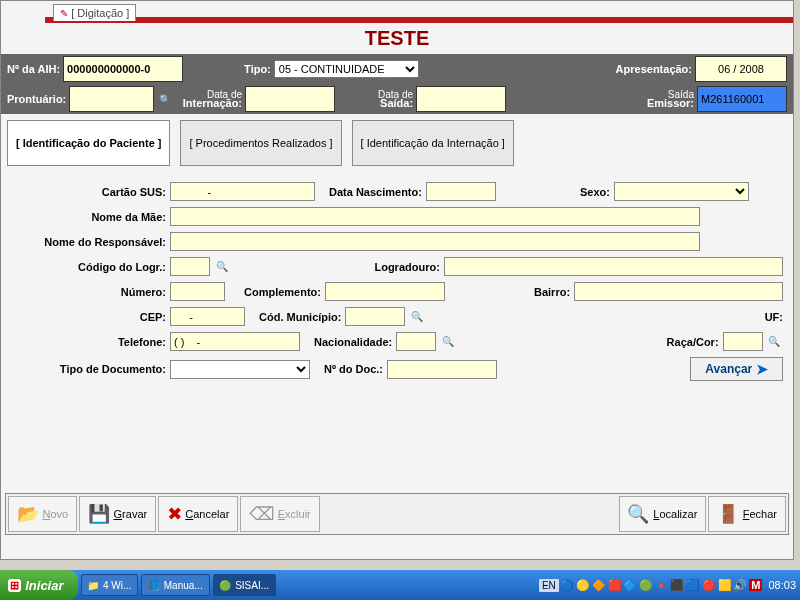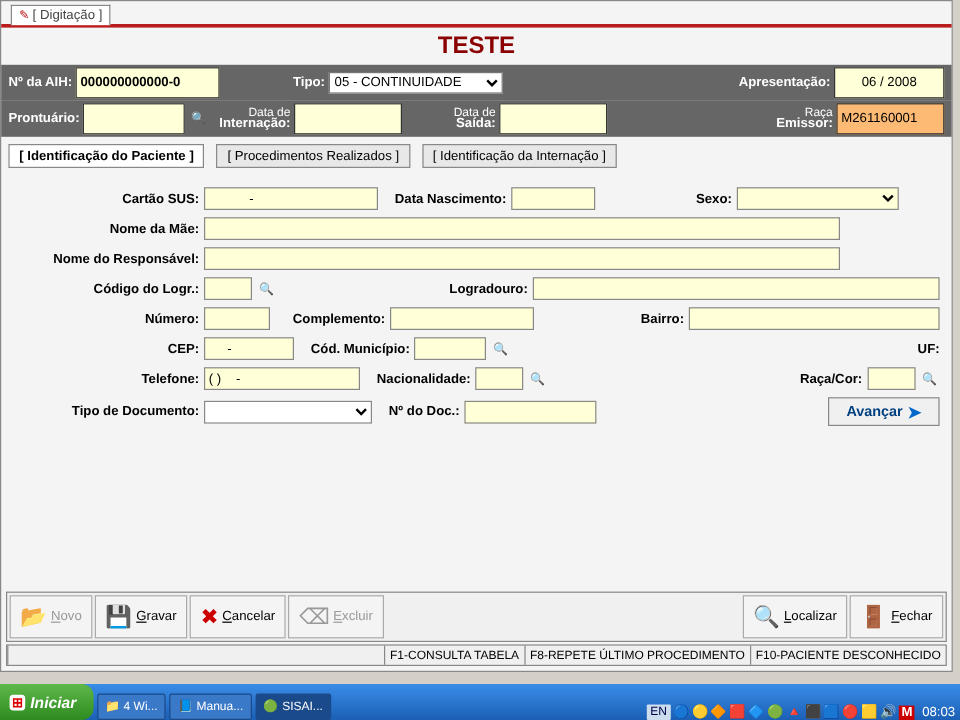--- a/index.html
+++ b/index.html
@@ -1,32 +1,32 @@
 <!DOCTYPE html>
 <html><head>
 <meta charset="utf-8">
 <style>
 * { box-sizing: border-box; margin: 0; padding: 0; font-family: Arial, sans-serif; }
 body { background: #d4d0c8; width: 800px; height: 600px; overflow: hidden; position: relative; }
 
 .window { position: absolute; top: 0; left: 0; right: 6px; bottom: 40px; background: #f4f4f4; border: 1px solid #888; }
 
-.tab-header { height: 22px; padding: 2px 0 0 8px; border-bottom: 3px solid #b91c1c; }
+.tab-header { height: 22px; padding: 2px 0 0 8px; border-bottom: 6px solid #b91c1c; margin-left: 44px; }
 .tab-name { display: inline-block; background: #fff; padding: 2px 6px; font-size: 11px; color: #444; border: 1px solid #888; border-bottom: none; }
 .tab-name::before { content: "✎ "; color: #b00; font-size: 10px; }
 
 .title { text-align: center; font-weight: bold; font-size: 20px; color: #8b0000; padding: 4px 0; }
 
 .dark-row { background: #666; color: #fff; display: flex; align-items: center; padding: 2px 6px; font-size: 11px; gap: 3px; }
 .dark-row .lbl { font-weight: bold; white-space: nowrap; }
 .dark-row .fld { background: #ffffd8; border: 1px solid #333; color: #000; padding: 12px 3px; height: 18px; font-size: 11px; }
 .dark-row select { background: #fff; font-size: 11px; height: 18px; }
 
 .tabs-row { padding: 6px 6px 2px 6px; display: flex; gap: 10px; font-size: 11px; }
-.tab-btn { background: #e8e8e8; border: 1px solid #888; padding: 3px 8px; cursor: pointer; }
+.tab-btn { background: #e8e8e8; border: 1px solid #888; padding: 16px 8px; cursor: pointer; }
 .tab-btn.active { background: #fff; font-weight: bold; }
 
 .form-area { padding: 8px 10px; font-size: 11px; }
 .frow { display: flex; align-items: center; margin: 6px 0; gap: 4px; }
 .frow .flabel { text-align: right; font-weight: bold; white-space: nowrap; }
 .fld-y { background: #ffffd8; border: 1px solid #888; height: 19px; padding: 1px 3px; font-size: 11px; }
 .sel { background: #fff; border: 1px solid #888; height: 19px; font-size: 11px; }
 .bino { font-size: 10px; cursor: pointer; padding: 0 2px; }
 
 .btn-avancar { background: #f0f0f0; border: 1px solid #888; padding: 3px 14px; font-size: 12px; font-weight: bold; color: #004080; cursor: pointer; display: flex; align-items: center; gap: 4px; }
@@ -34,21 +34,21 @@
 
 .toolbar { position: absolute; left: 4px; right: 4px; bottom: 24px; height: 42px; display: flex; align-items: center; border: 1px solid #888; background: #f0f0f0; padding: 2px; gap: 2px; }
 .tbtn { display: flex; align-items: center; gap: 3px; border: 1px solid #aaa; background: #f4f4f4; height: 36px; padding: 0 8px; font-size: 11px; cursor: pointer; }
 .tbtn.disabled { color: #999; }
 .tbtn .ic { font-size: 18px; }
 .tb-spacer { flex: 1; }
 
 .status-bar { position: absolute; left: 4px; right: 4px; bottom: 4px; height: 18px; display: flex; font-size: 10px; border: 1px solid #888; background: #f0f0f0; }
 .status-cell { border-left: 1px solid #888; padding: 1px 4px; white-space: nowrap; display: flex; align-items: center; }
 
-.taskbar { position: absolute; left: 0; right: 0; bottom: 0; height: 30px; background: linear-gradient(#3a8de8, #1b5fb5); display: flex; align-items: flex-end; }
+.taskbar { position: absolute; left: 0; right: 0; bottom: 0; height: 30px; background: linear-gradient(#3a8de8, #1b5fb5); display: flex; align-items: center; }
 .start { background: linear-gradient(#5fb84a, #2e8b1f); color: #fff; font-weight: bold; font-style: italic; height: 100%; display: flex; align-items: center; padding: 0 14px 0 8px; border-radius: 0 10px 10px 0; font-size: 13px; }
 .start::before { content: "⊞"; background: #fff; color: #d00; border-radius: 3px; margin-right: 4px; font-style: normal; padding: 0 2px; font-size: 11px; }
 .task-item { background: #3a78c8; border: 1px solid #1a4a8a; color: #fff; font-size: 10px; padding: 2px 6px; margin-left: 3px; height: 22px; display: flex; align-items: center; gap: 3px; border-radius: 2px; }
 .task-item.active { background: #1a4a8a; }
 .tray { margin-left: auto; display: flex; align-items: center; gap: 2px; padding-right: 4px; color: #fff; font-size: 10px; }
 .tray .ti { font-size: 11px; }
 .clock { font-size: 11px; margin-left: 4px; }
 .lang { background: #cde; color: #004; padding: 1px 3px; font-size: 10px; border-radius: 1px; }
 
 u { text-decoration: underline; }
@@ -83,24 +83,24 @@
       <div class="lbl">Internação:</div>
     </div>
     <input class="fld" style="width: 90px;" value="">
     <div style="text-align:right;line-height:9px;margin-left:40px">
       <div style="font-size:10px">Data de</div>
       <div class="lbl">Saída:</div>
     </div>
     <input class="fld" style="width: 90px;" value="">
     <span style="flex:1"></span>
     <div style="text-align:right;line-height:9px">
-      <div style="font-size:10px">Raça</div>
+      <div style="font-size:10px">Saída</div>
       <div class="lbl">Emissor:</div>
     </div>
-    <input class="fld" style="width: 90px; background: #fdba74;" value="M261160001">
+    <input class="fld" style="width: 90px; background: #3b82f6;" value="M261160001">
   </div>
 
   <div class="tabs-row">
     <div class="tab-btn active">[ Identificação do Paciente ]</div>
     <div class="tab-btn">[ Procedimentos Realizados ]</div>
     <div class="tab-btn">[ Identificação da Internação ]</div>
   </div>
 
   <div class="form-area">
 
@@ -196,26 +196,20 @@
     <div class="tbtn">
       <span class="ic">🔍</span>
       <span><u>L</u>ocalizar</span>
     </div>
     <div class="tbtn">
       <span class="ic">🚪</span>
       <span><u>F</u>echar</span>
     </div>
   </div>
 
-  <div class="status-bar">
-    <div class="status-cell" style="flex:1"></div>
-    <div class="status-cell">F1-CONSULTA TABELA</div>
-    <div class="status-cell">F8-REPETE ÚLTIMO PROCEDIMENTO</div>
-    <div class="status-cell">F10-PACIENTE DESCONHECIDO</div>
-  </div>
 </div>
 
 <div class="taskbar">
   <div class="start">Iniciar</div>
   <div class="task-item">
       <span>📁</span>
       <span>4 Wi...</span>
     </div>
   <div class="task-item">
       <span>📘</span>

